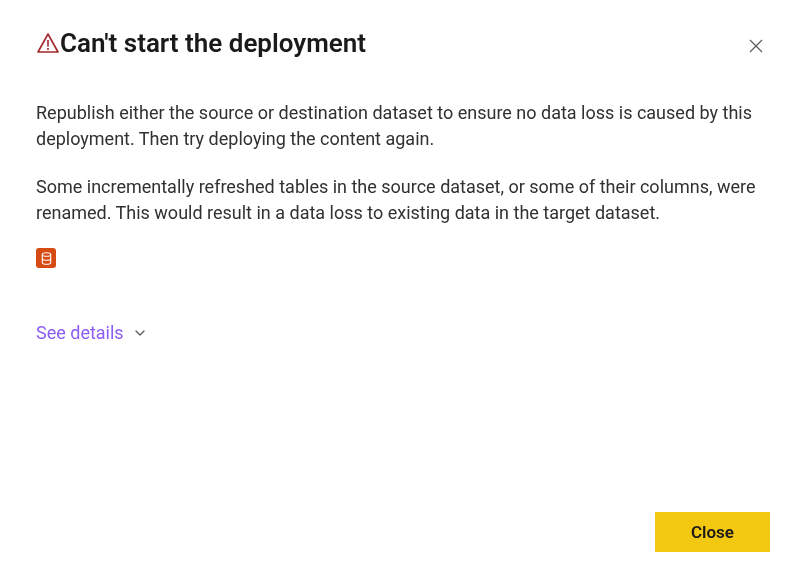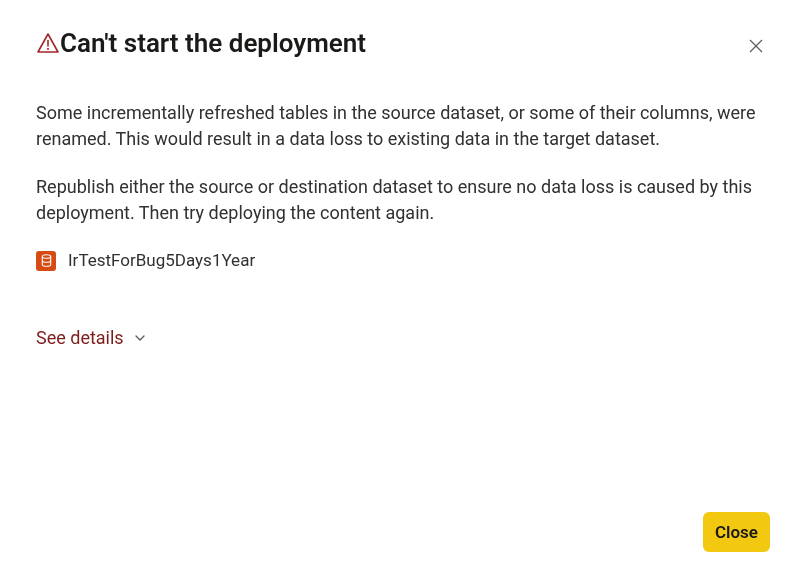--- a/index.html
+++ b/index.html
@@ -91,47 +91,47 @@
     }
     .dataset-name {
       font-size: 17px;
       color: #323130;
     }
     .see-details {
       display: inline-flex;
       align-items: center;
       gap: 10px;
       font-size: 18px;
-      color: #7f1d1d;
+      color: #8b5cf6;
       cursor: pointer;
       margin-top: 26px;
       background: none;
       border: none;
       padding: 0;
       font-family: inherit;
     }
     .see-details .chev {
       width: 12px;
       height: 12px;
     }
     .dialog-footer {
       display: flex;
       justify-content: flex-end;
       margin-top: 28px;
     }
     .close-btn {
       background: #f2c811;
       border: none;
-      padding: 10px 12px;
+      padding: 10px 36px;
       font-size: 17px;
       font-weight: 600;
       color: #1b1a19;
       cursor: pointer;
       font-family: inherit;
-      border-radius: 6px;
+      border-radius: 0;
     }
   </style>
 </head>
 <body>
 
 <div class="dialog">
 
   <div class="dialog-header">
     <svg class="warning-icon-svg" viewBox="0 0 24 24" fill="none">
       <path d="M12 3 L22 21 L2 21 Z" stroke="#a4262c" stroke-width="1.6" fill="none" stroke-linejoin="round"></path>
@@ -142,32 +142,31 @@
   </div>
 
   <button class="close-x" aria-label="Close">
     <svg viewBox="0 0 14 14">
       <line x1="1" y1="1" x2="13" y2="13" stroke="#605e5c" stroke-width="1.2"></line>
       <line x1="13" y1="1" x2="1" y2="13" stroke="#605e5c" stroke-width="1.2"></line>
     </svg>
   </button>
 
   <div class="dialog-body">
+    <p class="body-para">Republish either the source or destination dataset to ensure no data loss is caused by this deployment. Then try deploying the content again.</p>
     <p class="body-para">Some incrementally refreshed tables in the source dataset, or some of their columns, were renamed. This would result in a data loss to existing data in the target dataset.</p>
-    <p class="body-para">Republish either the source or destination dataset to ensure no data loss is caused by this deployment. Then try deploying the content again.</p>
 
     <div class="dataset-row">
       <span class="dataset-icon">
         <svg viewBox="0 0 11 13">
           <ellipse cx="5.5" cy="2.5" rx="4.2" ry="1.8" fill="none" stroke="#ffffff" stroke-width="1.1"></ellipse>
           <path d="M1.3 2.5 V10.5 C1.3 11.5 3.2 12.3 5.5 12.3 C7.8 12.3 9.7 11.5 9.7 10.5 V2.5" fill="none" stroke="#ffffff" stroke-width="1.1"></path>
           <path d="M1.3 6.5 C1.3 7.5 3.2 8.3 5.5 8.3 C7.8 8.3 9.7 7.5 9.7 6.5" fill="none" stroke="#ffffff" stroke-width="1.1"></path>
         </svg>
       </span>
-      <span class="dataset-name">IrTestForBug5Days1Year</span>
     </div>
 
 
     <button class="see-details">
       <span>See details</span>
       <svg class="chev" viewBox="0 0 12 12">
         <path d="M2 4 L6 8 L10 4" fill="none" stroke="#605e5c" stroke-width="1.4" stroke-linecap="round" stroke-linejoin="round"></path>
       </svg>
     </button>
   </div>

